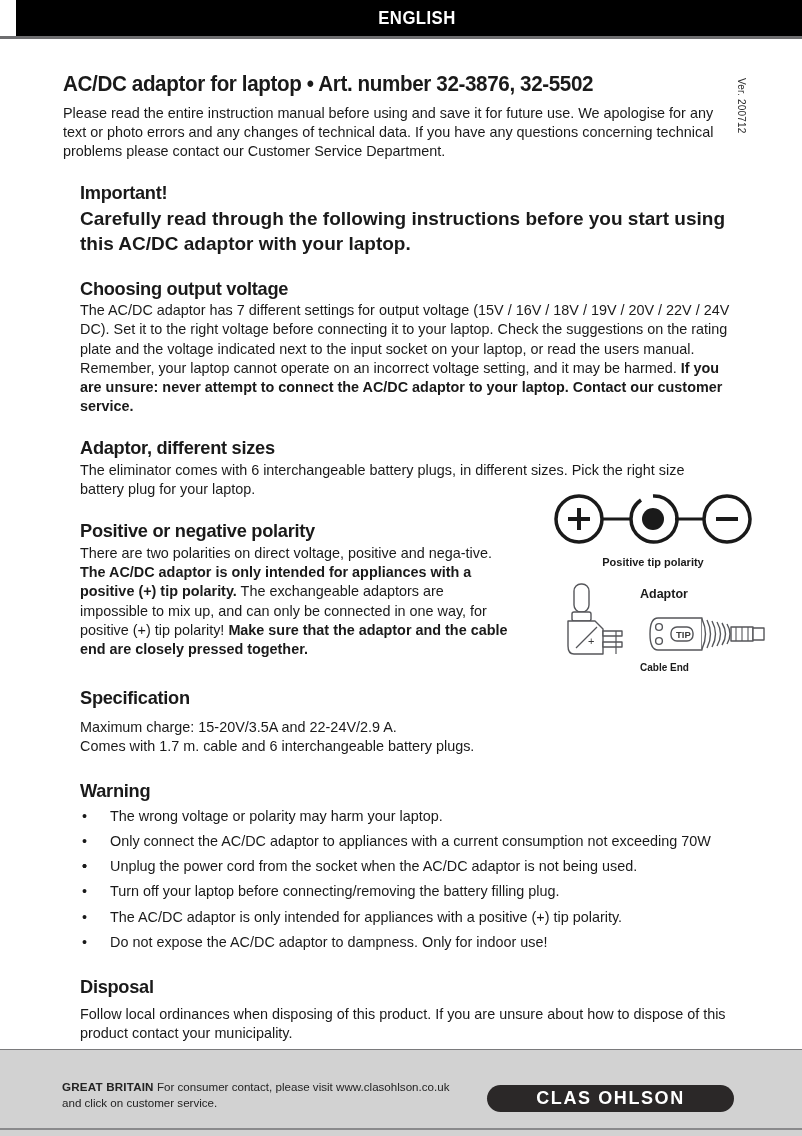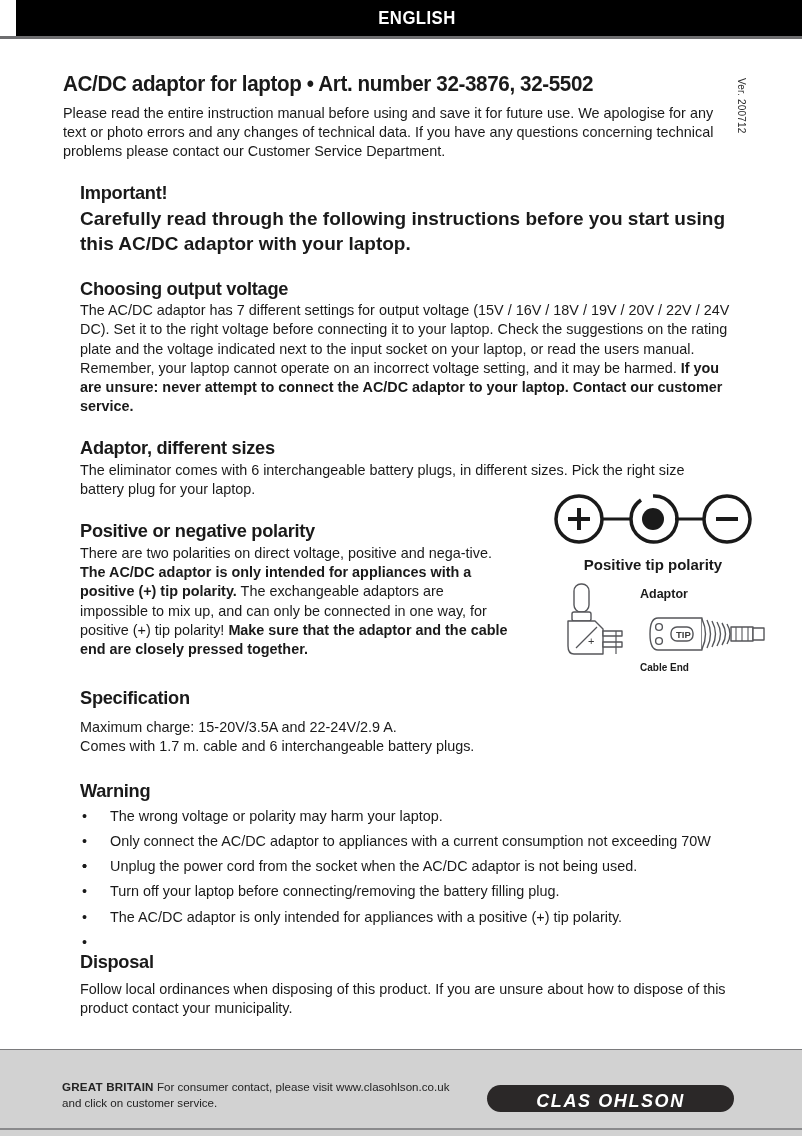--- a/index.html
+++ b/index.html
@@ -112,21 +112,21 @@
 
   
   .diagram-polarity {
     position: absolute;
     left: 468px;
     top: -32px;
     width: 210px;
     text-align: center;
   }
   .diagram-caption {
-    font-size: 15px;
+    font-size: 11px;
     font-weight: bold;
     margin-top: 2px;
   }
   .diagram-adaptor {
     position: absolute;
     left: 460px;
     top: 62px;
     width: 225px;
   }
   .label-adaptor {
@@ -201,23 +201,22 @@
 
   .logo-pill {
     position: absolute;
     left: 487px;
     top: 1085px;
     width: 247px;
     height: 27px;
     background: #2b2828;
     border-radius: 14px;
     display: flex;
-    align-items: flex-end;
+    align-items: center;
     justify-content: center;
-    font-style: italic;
   }
   .logo-text {
     color: #ffffff;
     font-weight: bold;
     font-size: 18px;
     letter-spacing: 1.6px;
   }
 </style>
 </head>
 <body>
@@ -320,21 +319,21 @@
 
   <div class="sec" style="margin-top:24px">
     <h2 class="sec-title" style="margin-bottom:4px">Warning</h2>
     <ul class="warn-list">
       <li><span class="bullet-dot">•</span><span>The wrong voltage or polarity may harm your laptop.</span></li>
       <li><span class="bullet-dot">•</span><span>Only connect the AC/DC adaptor to appliances with a current consumption not exceeding 70W</span></li>
       <li><span class="bullet-dot">•</span></li>
       <li><span class="bullet-dot">•</span><span>Unplug the power cord from the socket when the AC/DC adaptor is not being used.</span></li>
       <li><span class="bullet-dot">•</span><span>Turn off your laptop before connecting/removing the battery filling plug.</span></li>
       <li><span class="bullet-dot">•</span><span>The AC/DC adaptor is only intended for appliances with a positive (+) tip polarity.</span></li>
-      <li><span class="bullet-dot">•</span></li>
+      <li><span class="bullet-dot">•</span><span>Do not expose the AC/DC adaptor to dampness. Only for indoor use!</span></li>
     </ul>
   </div>
 
   <div class="sec" style="margin-top:24px">
     <h2 class="sec-title" style="margin-bottom:6px">Disposal</h2>
     <p class="body-text">Follow local ordinances when disposing of this product. If you are unsure about how to dispose of this product contact your municipality.</p>
   </div>
 
 </div>
 

